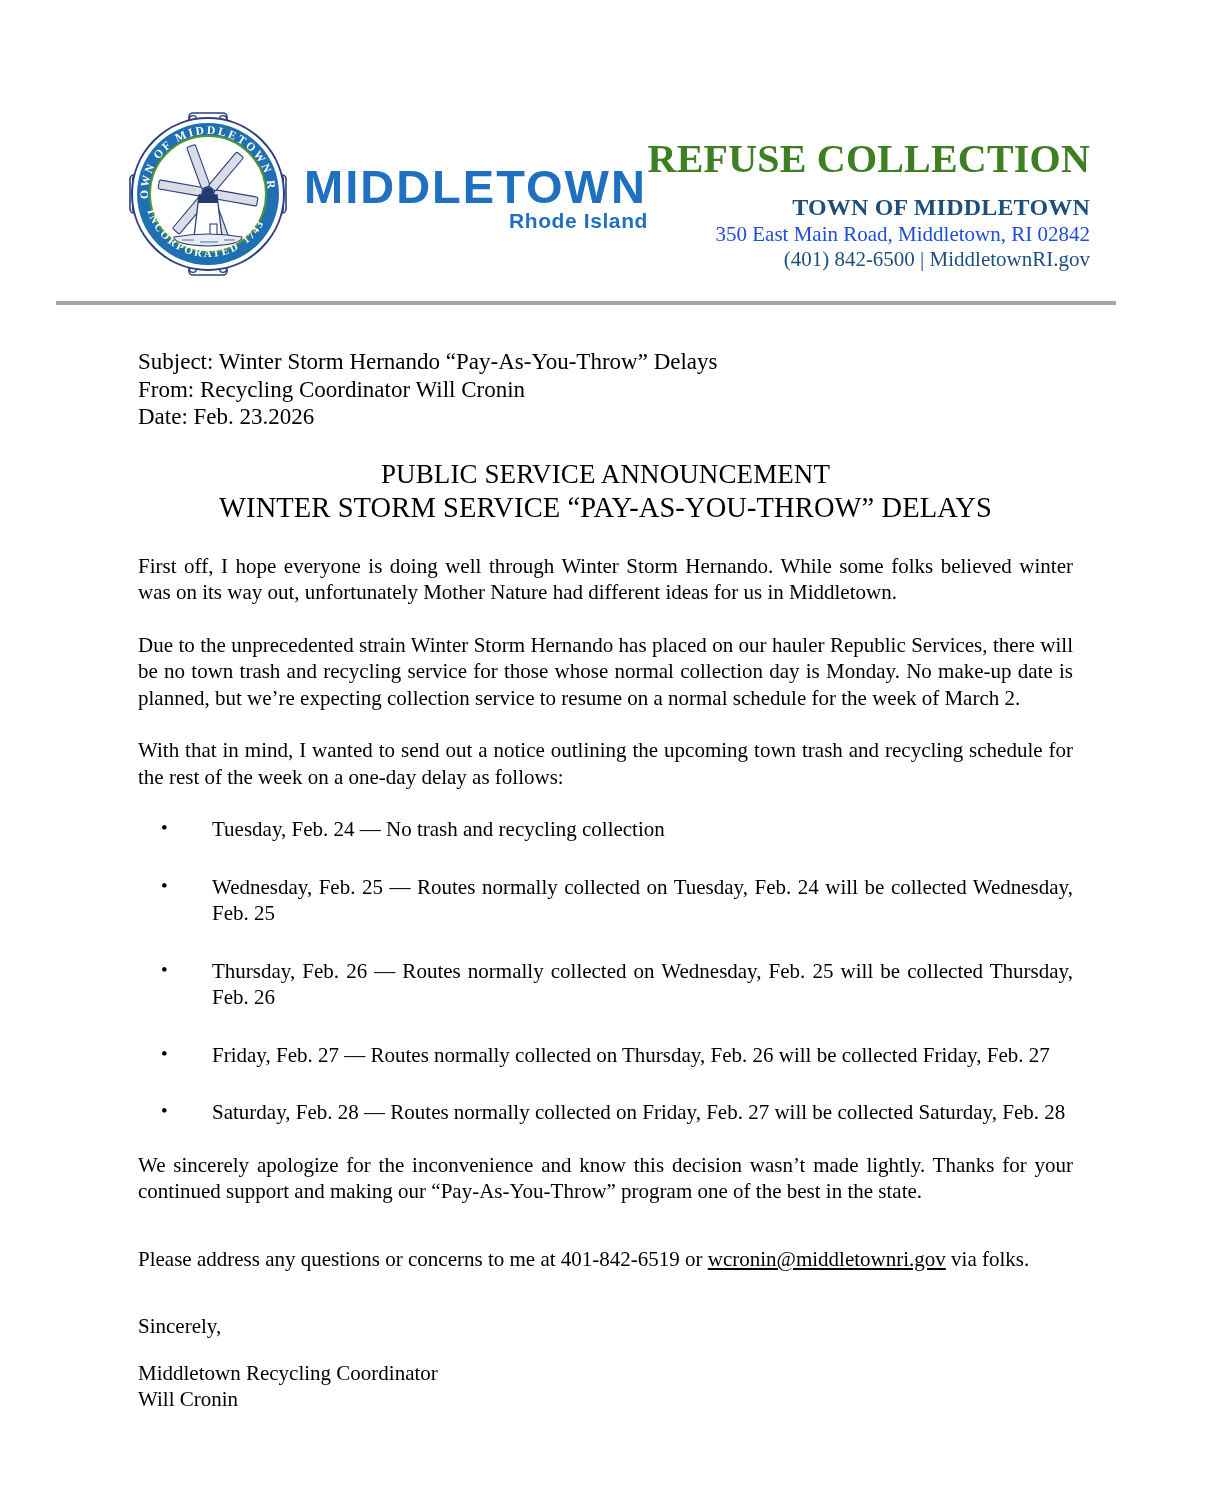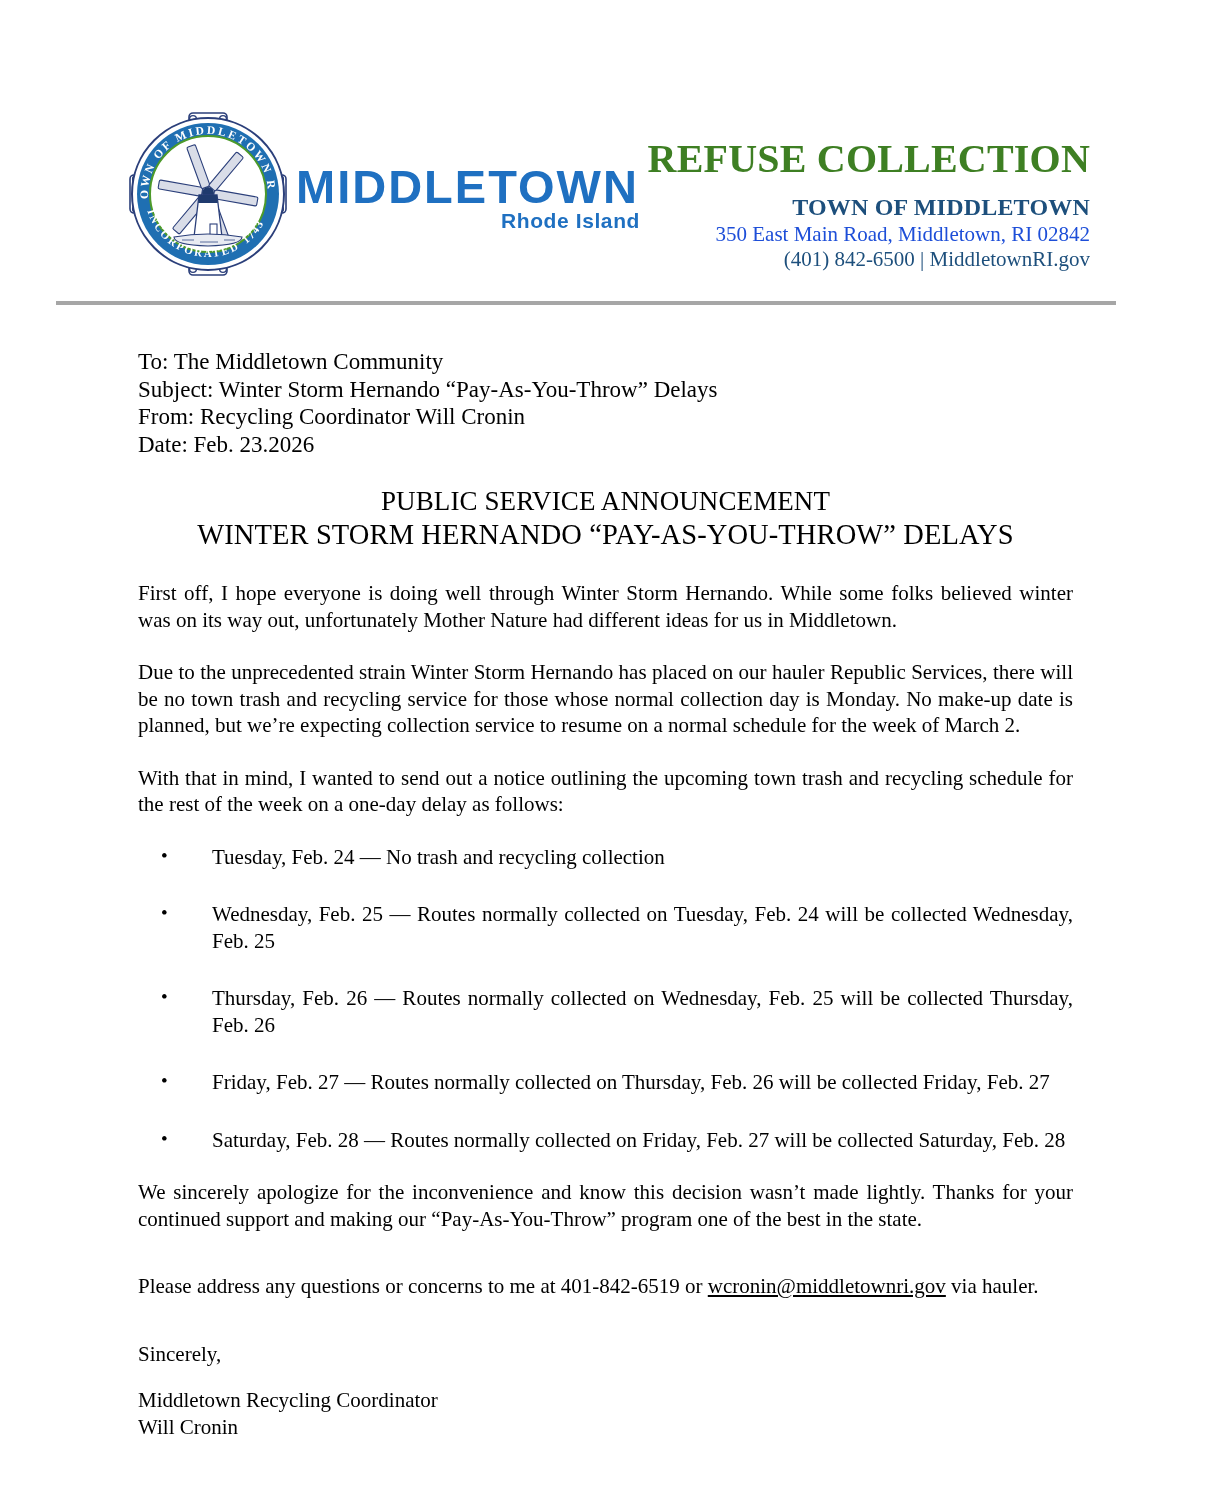--- a/index.html
+++ b/index.html
@@ -25,21 +25,21 @@
   }
   .seal-wrap {
     position: absolute;
     left: 118px;
     top: 103px;
     width: 180px;
     height: 182px;
   }
   .brand-wordmark {
     position: absolute;
-    left: 296px;
+    left: 304px;
     top: 163px;
     width: 350px;
     text-align: left;
   }
   .brand-main {
     font-family: "Liberation Sans", "DejaVu Sans", sans-serif;
     font-weight: bold;
     font-size: 47px;
     letter-spacing: 2.0px;
     color: #1F70C1;
@@ -253,29 +253,28 @@
     <div class="dept-addr">350 East Main Road, Middletown, RI 02842</div>
     <div class="dept-contact">(401) 842-6500 | MiddletownRI.gov</div>
   </div>
 
   <div class="divider"></div>
 </div>
 
 <div class="sheet">
 
   <div>
-    <div class="memo-line">To: The Middletown Community</div>
     <div class="memo-line">Subject: Winter Storm Hernando “Pay-As-You-Throw” Delays</div>
     <div class="memo-line">From: Recycling Coordinator Will Cronin</div>
     <div class="memo-line">Date: Feb. 23.2026</div>
   </div>
 
   <div class="psa-title">
     <div class="l1">PUBLIC SERVICE ANNOUNCEMENT</div>
-    <div class="l2">WINTER STORM HERNANDO “PAY-AS-YOU-THROW” DELAYS</div>
+    <div class="l2">WINTER STORM SERVICE “PAY-AS-YOU-THROW” DELAYS</div>
   </div>
 
   <div class="gap-lg"></div>
 
   <p class="para">First off, I hope everyone is doing well through Winter Storm Hernando. While some folks believed winter was on its way out, unfortunately Mother Nature had different ideas for us in Middletown.</p>
   <div class="gap-md"></div>
 
   <p class="para">Due to the unprecedented strain Winter Storm Hernando has placed on our hauler Republic Services, there will be no town trash and recycling service for those whose normal collection day is Monday. No make-up date is planned, but we’re expecting collection service to resume on a normal schedule for the week of March 2.</p>
   <div class="gap-md"></div>
 
@@ -304,21 +303,21 @@
       <span>Saturday, Feb. 28 — Routes normally collected on Friday, Feb. 27 will be collected Saturday, Feb. 28</span>
     </li>
   </ul>
 
   <div class="gap-md"></div>
 
   <p class="para">We sincerely apologize for the inconvenience and know this decision wasn’t made lightly.   Thanks for your continued support and making our “Pay-As-You-Throw” program one of the best in the state.</p>
   <div class="gap-sm"></div>
 
   <p class="closing-block">
-    <span>Please address any questions or concerns to me at 401-842-6519 or </span><a class="email-link" href="#">wcronin@middletownri.gov</a><span> via hauler.</span>
+    <span>Please address any questions or concerns to me at 401-842-6519 or </span><a class="email-link" href="#">wcronin@middletownri.gov</a><span> via folks.</span>
   </p>
 
   <div class="gap-sm"></div>
 
   <div class="sig-line">Sincerely,</div>
 
   <div class="gap-sm"></div>
 
   <div class="sig-line">Middletown Recycling Coordinator</div>
   <div class="sig-line">Will Cronin</div>

